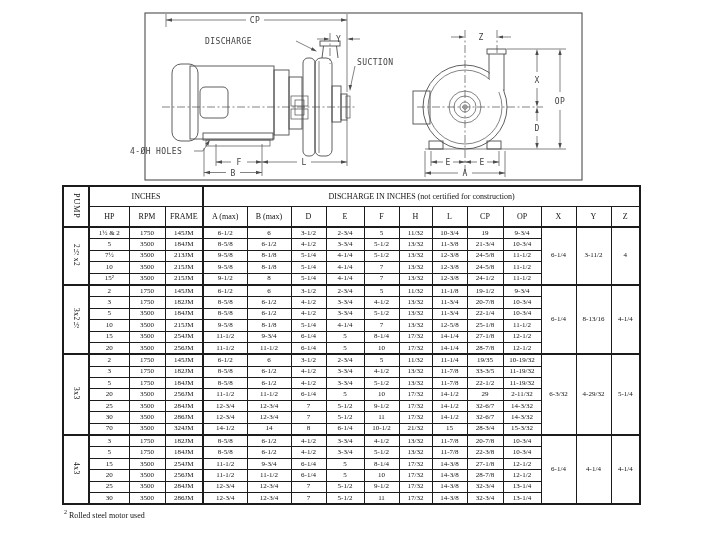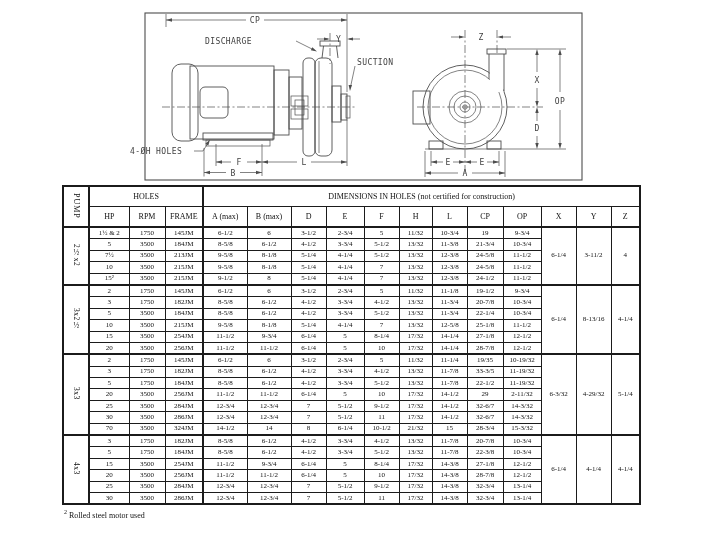--- a/index.html
+++ b/index.html
@@ -189,22 +189,22 @@
         <col style="width:35px">
         <col style="width:36px">
       <col style="width:38px">
         <col style="width:35px">
         <col style="width:35px">
         <col style="width:29px">
     </colgroup>
     <thead>
       <tr>
         <th rowspan="2" class="pump-h thick-r"><span class="vert">PUMP</span></th>
-        <th colspan="3" class="thick-r">HOLES</th>
-        <th colspan="12">DIMENSIONS IN HOLES (not certified for construction)</th>
+        <th colspan="3" class="thick-r">INCHES</th>
+        <th colspan="12">DISCHARGE IN INCHES (not certified for construction)</th>
       </tr>
       <tr>
         <th>HP</th>
         <th>RPM</th>
         <th class="thick-r">FRAME</th>
         <th>A (max)</th>
         <th>B (max)</th>
         <th>D</th>
         <th>E</th>
         <th>F</th>

